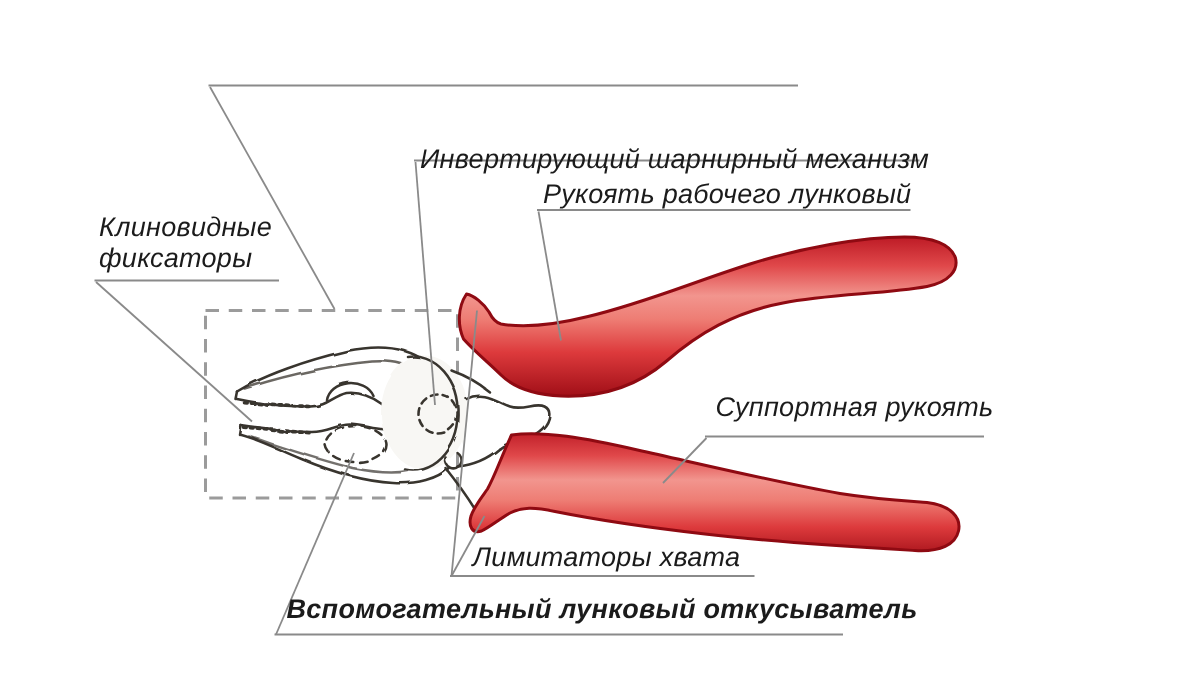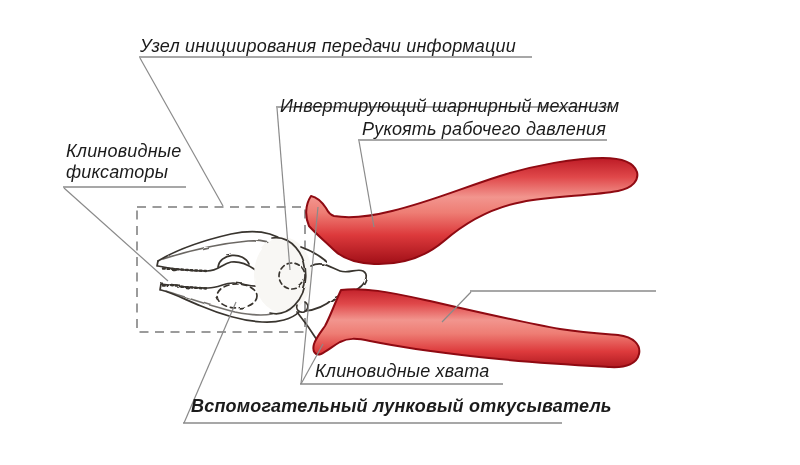--- a/index.html
+++ b/index.html
@@ -105,25 +105,25 @@
       <line x1="277" y1="108" x2="290" y2="270"></line>
       <line x1="359" y1="141" x2="374" y2="227"></line>
       <line x1="64" y1="188" x2="168" y2="281"></line>
       <line x1="471" y1="292" x2="442" y2="322"></line>
       <line x1="301" y1="384" x2="318" y2="207"></line>
       <line x1="301" y1="384" x2="323" y2="344"></line>
       <line x1="184" y1="423" x2="236" y2="302"></line>
     </g>
   </svg>
 
-  <div class="lbl" style="left:140px;top:36px;">Узел инициирования передачи информации</div>
 
   <div class="lbl" style="left:280px;top:96px;">Инвертирующий шарнирный механизм</div>
 
-  <div class="lbl" style="left:362px;top:119px;">Рукоять рабочего давления</div>
+  <div class="lbl" style="left:362px;top:119px;">Рукоять рабочего лунковый</div>
 
   <div class="lbl wrap" style="left:66px;top:141px;">Клиновидные фиксаторы</div>
 
+  <div class="lbl" style="left:477px;top:261px;">Суппортная рукоять</div>
 
-  <div class="lbl" style="left:315px;top:361px;">Клиновидные хвата</div>
+  <div class="lbl" style="left:315px;top:361px;">Лимитаторы хвата</div>
 
   <div class="lbl" style="left:191px;top:396px;font-weight:bold;">Вспомогательный лунковый откусыватель</div>
 </div>
 
 </body></html>

